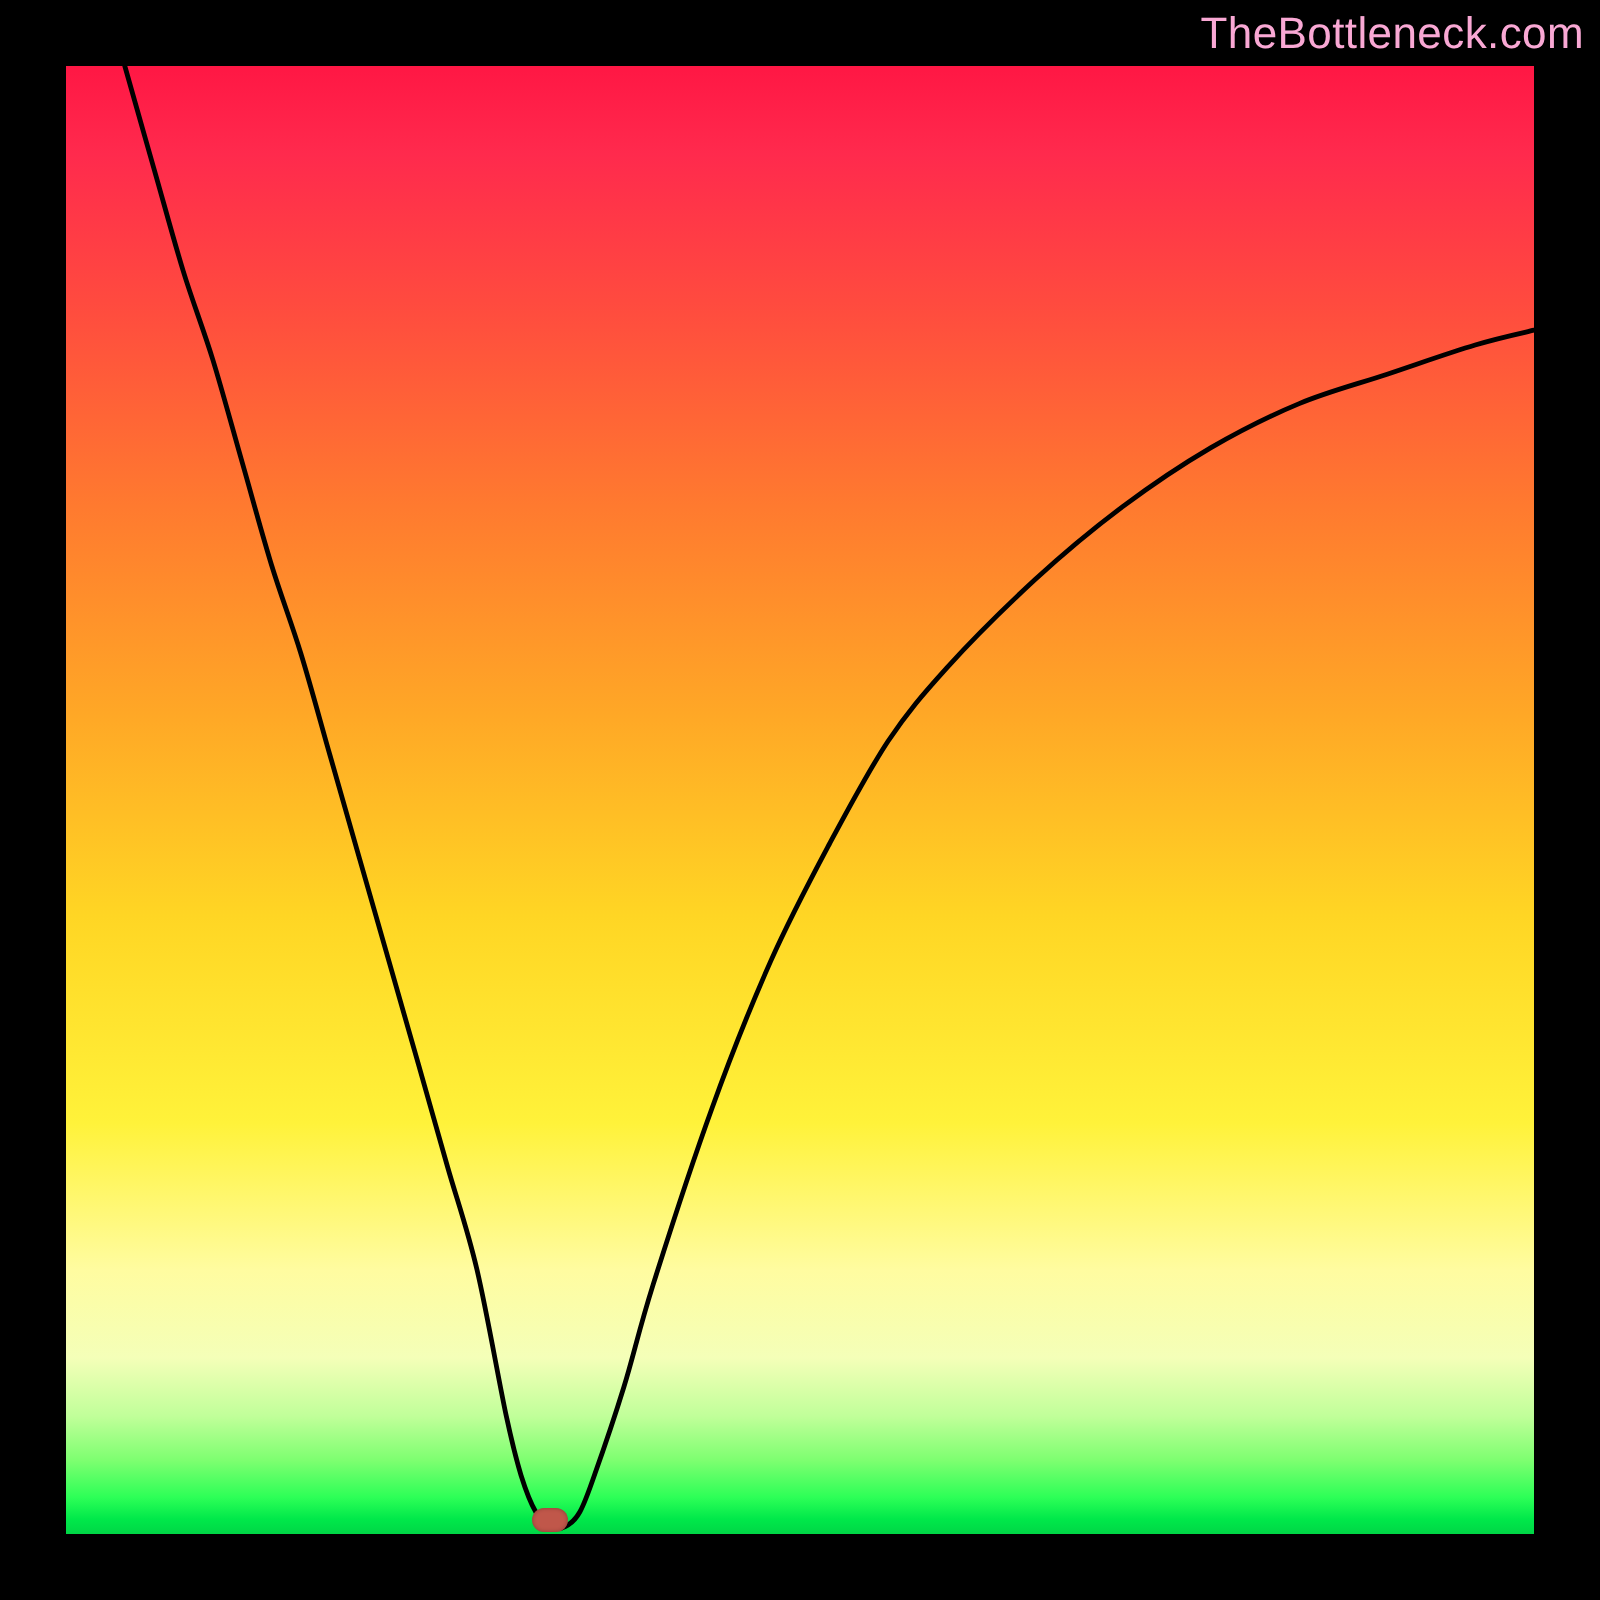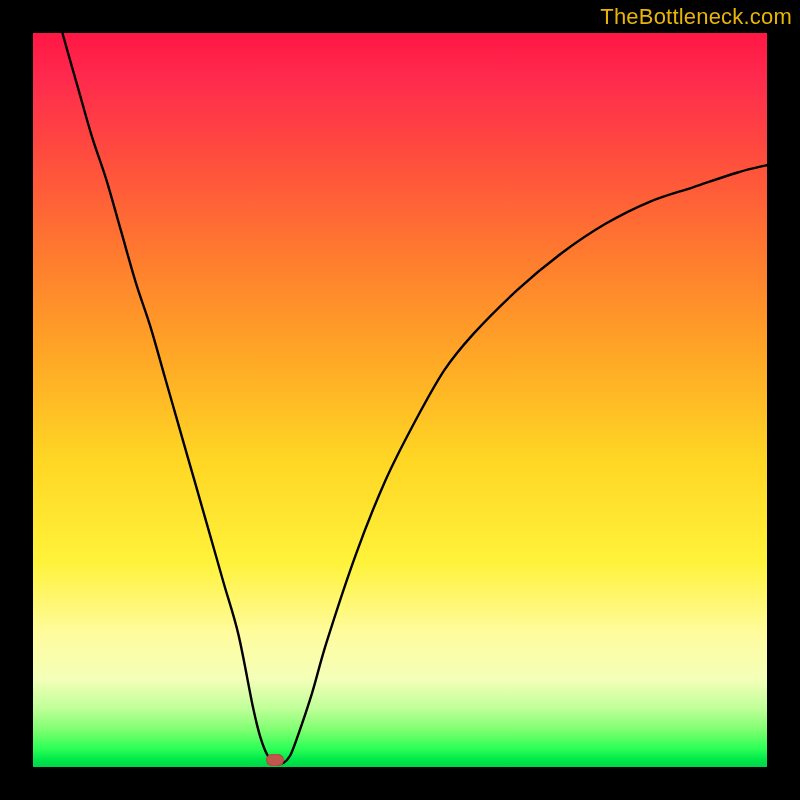--- a/index.html
+++ b/index.html
@@ -41,21 +41,21 @@
       #7dff70 95%,
       #2dff57 97.5%,
       #00e84a 99%,
       #00d646 100%
     );
   }
   .watermark {
     position: absolute;
     top: 4px;
     right: 8px;
-    color: #eab308;
+    color: #f9a8d4;
     font-size: 22px;
     font-weight: 500;
     letter-spacing: 0.2px;
     user-select: none;
   }
   svg.curve {
     position: absolute;
     top: 0;
     left: 0;
     width: 734px;

